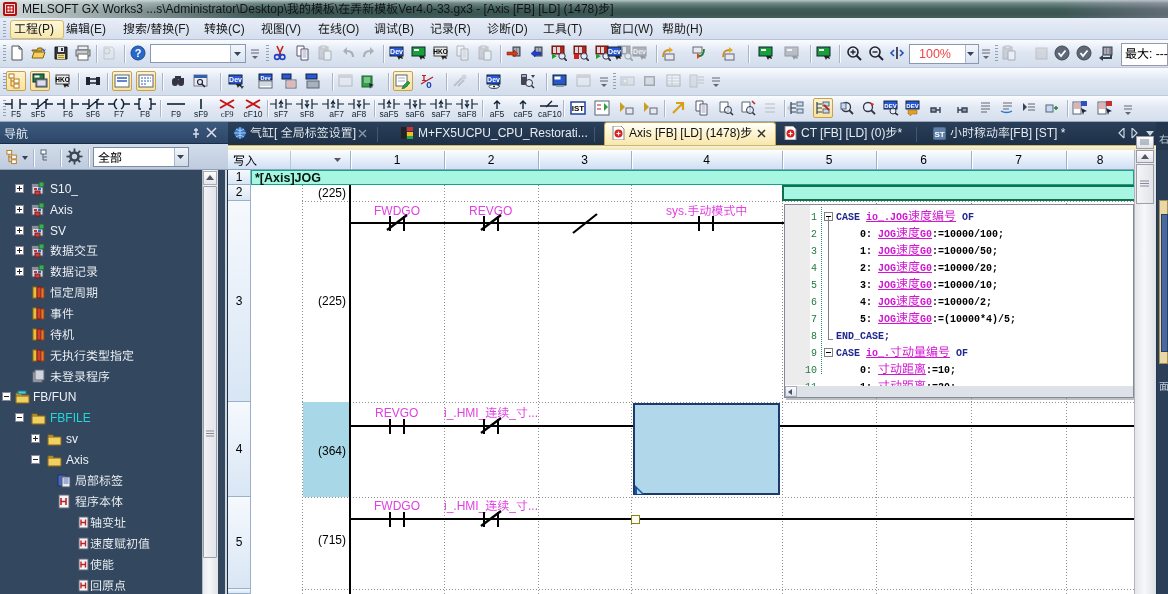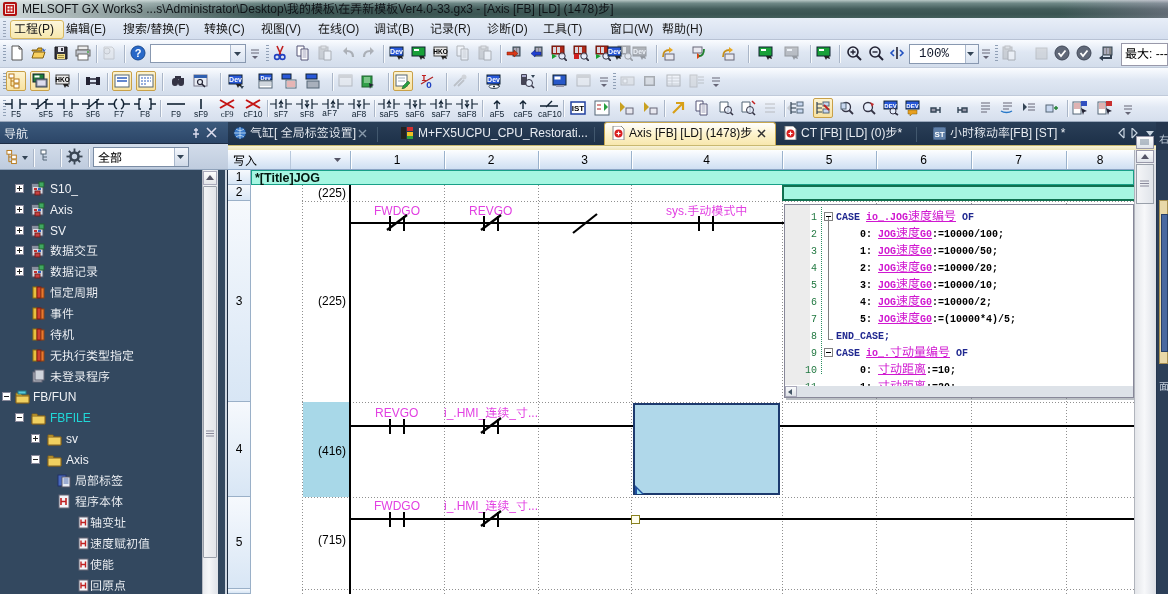--- a/index.html
+++ b/index.html
@@ -320,21 +320,21 @@
 <svg style="position:absolute;left:868px;top:45px;" width="16" height="16" viewBox="0 0 16 16">
     <circle cx="7" cy="7" r="5" fill="none" stroke="#223" stroke-width="1.6"></circle>
     <path d="M10.5 10.5L15 15" stroke="#223" stroke-width="2"></path>
     <path d="M4.5 7h5" stroke="#223" stroke-width="1.4"></path>
   </svg>
 <svg style="position:absolute;left:889px;top:45px;" width="16" height="16" viewBox="0 0 16 16">
     <path d="M8 2v12" stroke="#223" stroke-width="1.6"></path>
     <path d="M5 5L2 8l3 3M11 5l3 3-3 3" fill="none" stroke="#2050c0" stroke-width="1.6"></path>
   </svg>
 <div style="position:absolute;left:909px;top:44px;width:70px;height:20px;background:#fff;border:1px solid #8898b0;"></div>
-<div style="position:absolute;left:919px;top:47px;font-family:Liberation Mono, monospace;font-size:12.5px;color:#0f172a;white-space:pre;">100%</div>
+<div style="position:absolute;left:919px;top:47px;font-family:Liberation Sans, sans-serif;font-size:12.5px;color:#ef4444;white-space:pre;">100%</div>
 <div style="position:absolute;left:965px;top:45px;width:13px;height:18px;background:linear-gradient(180deg,#f4f7fc,#d8e2f0);border-left:1px solid #aab8cc;"></div>
 <svg style="position:absolute;left:967px;top:52px;" width="8" height="5" viewBox="0 0 8 5">
     <path d="M0 0h7l-3.5 4z" fill="#345"></path>
   </svg>
 <svg style="position:absolute;left:982px;top:48px;" width="8" height="12" viewBox="0 0 8 12">
     <path d="M0 2h8M0 5h8" stroke="#667" stroke-width="1.2"></path>
     <path d="M1 8h6l-3 3z" fill="#667"></path>
   </svg>
 <div style="position:absolute;left:995px;top:45px;width:3px;height:18px;background:repeating-linear-gradient(180deg,#90a0b6 0 1px,transparent 1px 3px);"></div>
 <svg style="position:absolute;left:1001px;top:45px;opacity:.38;filter:grayscale(1);" width="16" height="16" viewBox="0 0 16 16">
@@ -524,21 +524,21 @@
     <path d="M1 8h6l-3 3z" fill="#667"></path>
   </svg>
 <div style="position:absolute;left:3px;top:100px;width:3px;height:16px;background:repeating-linear-gradient(180deg,#90a0b6 0 1px,transparent 1px 3px);"></div>
 <svg style="position:absolute;left:5px;top:98px;" width="22" height="12" viewBox="0 0 22 12">
     <path d="M0 6h7M15 6h7M7 1v10M15 1v10" stroke="#123" stroke-width="1.4"></path>
   </svg>
 <div style="position:absolute;left:5px;top:109px;font-family:'Liberation Sans',sans-serif;font-size:8.5px;color:#102030;white-space:pre;width:22px;text-align:center;">F5</div>
 <svg style="position:absolute;left:31px;top:98px;" width="22" height="12" viewBox="0 0 22 12">
     <path d="M0 6h7M15 6h7M7 1v10M15 1v10M5 11L17 1" stroke="#123" stroke-width="1.4"></path>
   </svg>
-<div style="position:absolute;left:31px;top:109px;font-family:'Liberation Sans',sans-serif;font-size:8.5px;color:#102030;white-space:pre;width:22px;text-align:right;">sF5</div>
+<div style="position:absolute;left:31px;top:109px;font-family:'Liberation Sans',sans-serif;font-size:8.5px;color:#102030;white-space:pre;width:22px;text-align:left;">sF5</div>
 <svg style="position:absolute;left:57px;top:98px;" width="22" height="12" viewBox="0 0 22 12">
     <path d="M0 6h7M15 6h7M7 1v10M15 1v10" stroke="#123" stroke-width="1.4"></path>
   </svg>
 <div style="position:absolute;left:57px;top:109px;font-family:'Liberation Sans',sans-serif;font-size:8.5px;color:#102030;white-space:pre;width:22px;text-align:center;">F6</div>
 <svg style="position:absolute;left:82px;top:98px;" width="22" height="12" viewBox="0 0 22 12">
     <path d="M0 6h7M15 6h7M7 1v10M15 1v10M5 11L17 1" stroke="#123" stroke-width="1.4"></path>
   </svg>
 <div style="position:absolute;left:82px;top:109px;font-family:'Liberation Sans',sans-serif;font-size:8.5px;color:#102030;white-space:pre;width:22px;text-align:center;">sF6</div>
 <svg style="position:absolute;left:108px;top:98px;" width="22" height="12" viewBox="0 0 22 12">
     <path d="M0 6h6M16 6h6" stroke="#123" stroke-width="1.4"></path>
@@ -574,21 +574,21 @@
     <path d="M0 6h6M16 6h6M6 1v10M16 1v10M9 9h4M11 9V3l-2 3M11 3l2 3" stroke="#123" stroke-width="1.2" fill="none"></path>
   </svg>
 <div style="position:absolute;left:270px;top:109px;font-family:'Liberation Sans',sans-serif;font-size:8.5px;color:#102030;white-space:pre;width:22px;text-align:center;">sF7</div>
 <svg style="position:absolute;left:296px;top:98px;" width="22" height="12" viewBox="0 0 22 12">
     <path d="M0 6h6M16 6h6M6 1v10M16 1v10M9 3h4M11 3v6l-2-3M11 9l2-3" stroke="#123" stroke-width="1.2" fill="none"></path>
   </svg>
 <div style="position:absolute;left:296px;top:109px;font-family:'Liberation Sans',sans-serif;font-size:8.5px;color:#102030;white-space:pre;width:22px;text-align:center;">sF8</div>
 <svg style="position:absolute;left:322px;top:98px;" width="22" height="12" viewBox="0 0 22 12">
     <path d="M0 6h6M16 6h6M6 1v10M16 1v10M9 9h4M11 9V3l-2 3M11 3l2 3" stroke="#123" stroke-width="1.2" fill="none"></path>
   </svg>
-<div style="position:absolute;left:322px;top:109px;font-family:Liberation Mono, monospace;font-size:8.5px;color:#102030;white-space:pre;width:22px;text-align:left;">aF7</div>
+<div style="position:absolute;left:322px;top:109px;font-family:Liberation Sans, sans-serif;font-size:8.5px;color:#102030;white-space:pre;width:22px;text-align:right;">aF7</div>
 <svg style="position:absolute;left:348px;top:98px;" width="22" height="12" viewBox="0 0 22 12">
     <path d="M0 6h6M16 6h6M6 1v10M16 1v10M9 3h4M11 3v6l-2-3M11 9l2-3" stroke="#123" stroke-width="1.2" fill="none"></path>
   </svg>
 <div style="position:absolute;left:348px;top:109px;font-family:'Liberation Sans',sans-serif;font-size:8.5px;color:#102030;white-space:pre;width:22px;text-align:center;">aF8</div>
 <div style="position:absolute;left:374px;top:100px;width:1px;height:17px;background:#aab6c8;"></div>
 <div style="position:absolute;left:375px;top:100px;width:1px;height:17px;background:#f8fafc;"></div>
 <svg style="position:absolute;left:378px;top:98px;" width="22" height="12" viewBox="0 0 22 12">
     <path d="M0 6h6M16 6h6M6 1v10M16 1v10M9 9h4M11 9V3l-2 3M11 3l2 3" stroke="#123" stroke-width="1.2" fill="none"></path>
   </svg>
 <div style="position:absolute;left:378px;top:109px;font-family:'Liberation Sans',sans-serif;font-size:8.5px;color:#102030;white-space:pre;width:22px;text-align:center;">saF5</div>
@@ -1212,37 +1212,37 @@
 <div style="position:absolute;left:228px;top:185px;width:23px;height:16px;background:linear-gradient(180deg,#f6f9fd,#d8e6f5);border-bottom:1px solid #9ab0c8;border-right:1px solid #9ab0c8;"></div>
 <div style="position:absolute;left:228px;top:185.0px;font-family:'Liberation Sans',sans-serif;font-size:12px;color:#000;white-space:pre;width:22px;text-align:center;">2</div>
 <div style="position:absolute;left:228px;top:201px;width:23px;height:201px;background:linear-gradient(180deg,#f6f9fd,#d8e6f5);border-bottom:1px solid #9ab0c8;border-right:1px solid #9ab0c8;"></div>
 <div style="position:absolute;left:228px;top:293.5px;font-family:'Liberation Sans',sans-serif;font-size:12px;color:#000;white-space:pre;width:22px;text-align:center;">3</div>
 <div style="position:absolute;left:228px;top:402px;width:23px;height:95px;background:linear-gradient(180deg,#f6f9fd,#d8e6f5);border-bottom:1px solid #9ab0c8;border-right:1px solid #9ab0c8;"></div>
 <div style="position:absolute;left:228px;top:441.5px;font-family:'Liberation Sans',sans-serif;font-size:12px;color:#000;white-space:pre;width:22px;text-align:center;">4</div>
 <div style="position:absolute;left:228px;top:497px;width:23px;height:92px;background:linear-gradient(180deg,#f6f9fd,#d8e6f5);border-bottom:1px solid #9ab0c8;border-right:1px solid #9ab0c8;"></div>
 <div style="position:absolute;left:228px;top:535.0px;font-family:'Liberation Sans',sans-serif;font-size:12px;color:#000;white-space:pre;width:22px;text-align:center;">5</div>
 <div style="position:absolute;left:228px;top:589px;width:23px;height:5px;background:linear-gradient(180deg,#f6f9fd,#d8e6f5);border-bottom:1px solid #9ab0c8;border-right:1px solid #9ab0c8;"></div>
 <div style="position:absolute;left:251px;top:170px;width:883px;height:15px;background:#a6f6e2;border:1px solid #18a088;"></div>
-<div style="position:absolute;left:255px;top:171px;font-family:'Liberation Sans',sans-serif;font-size:12.5px;color:#02150e;white-space:pre;font-weight:bold;">*[Title]JOG</div>
+<div style="position:absolute;left:255px;top:171px;font-family:'Liberation Sans',sans-serif;font-size:12.5px;color:#02150e;white-space:pre;font-weight:bold;">*[Axis]JOG</div>
 <div class="dotv" style="left:302px;top:185px;height:409px"></div>
 <div class="dotv" style="left:444px;top:185px;height:409px"></div>
 <div class="dotv" style="left:538px;top:185px;height:409px"></div>
 <div class="dotv" style="left:631px;top:185px;height:409px"></div>
 <div class="dotv" style="left:782px;top:185px;height:409px"></div>
 <div class="dotv" style="left:876px;top:185px;height:409px"></div>
 <div class="dotv" style="left:971px;top:185px;height:409px"></div>
 <div class="dotv" style="left:1066px;top:185px;height:409px"></div>
 <div class="doth" style="left:302px;top:201px;width:832px"></div>
 <div class="doth" style="left:302px;top:402px;width:832px"></div>
 <div class="doth" style="left:302px;top:497px;width:832px"></div>
 <div class="doth" style="left:302px;top:589px;width:832px"></div>
 <div style="position:absolute;left:250px;top:186px;font-family:'Liberation Sans',sans-serif;font-size:12px;color:#000;white-space:pre;width:96px;text-align:right;">(225)</div>
 <div style="position:absolute;left:250px;top:294px;font-family:'Liberation Sans',sans-serif;font-size:12px;color:#000;white-space:pre;width:96px;text-align:right;">(225)</div>
 <div style="position:absolute;left:303px;top:402px;width:46px;height:95px;background:#a8d8e8;"></div>
-<div style="position:absolute;left:250px;top:444px;font-family:'Liberation Sans',sans-serif;font-size:12px;color:#000;white-space:pre;width:96px;text-align:right;">(416)</div>
+<div style="position:absolute;left:250px;top:444px;font-family:'Liberation Sans',sans-serif;font-size:12px;color:#000;white-space:pre;width:96px;text-align:right;">(364)</div>
 <div style="position:absolute;left:250px;top:533px;font-family:'Liberation Sans',sans-serif;font-size:12px;color:#000;white-space:pre;width:96px;text-align:right;">(715)</div>
 <div style="position:absolute;left:349px;top:185px;width:2px;height:409px;background:#000;"></div>
 <div style="position:absolute;left:350px;top:222px;width:436px;height:2px;background:#000;"></div>
 <div style="position:absolute;left:350px;top:425px;width:784px;height:2px;background:#000;"></div>
 <div style="position:absolute;left:350px;top:518px;width:784px;height:2px;background:#000;"></div>
 <svg style="position:absolute;left:374.0px;top:203.0px;overflow:visible" width="46" height="17" fill="#e240e2">
     <g transform="translate(0 12.0)">
       <text x="0.0" y="0" font-family="Liberation Sans" font-size="12">FWDGO</text>
     </g>
   </svg>

